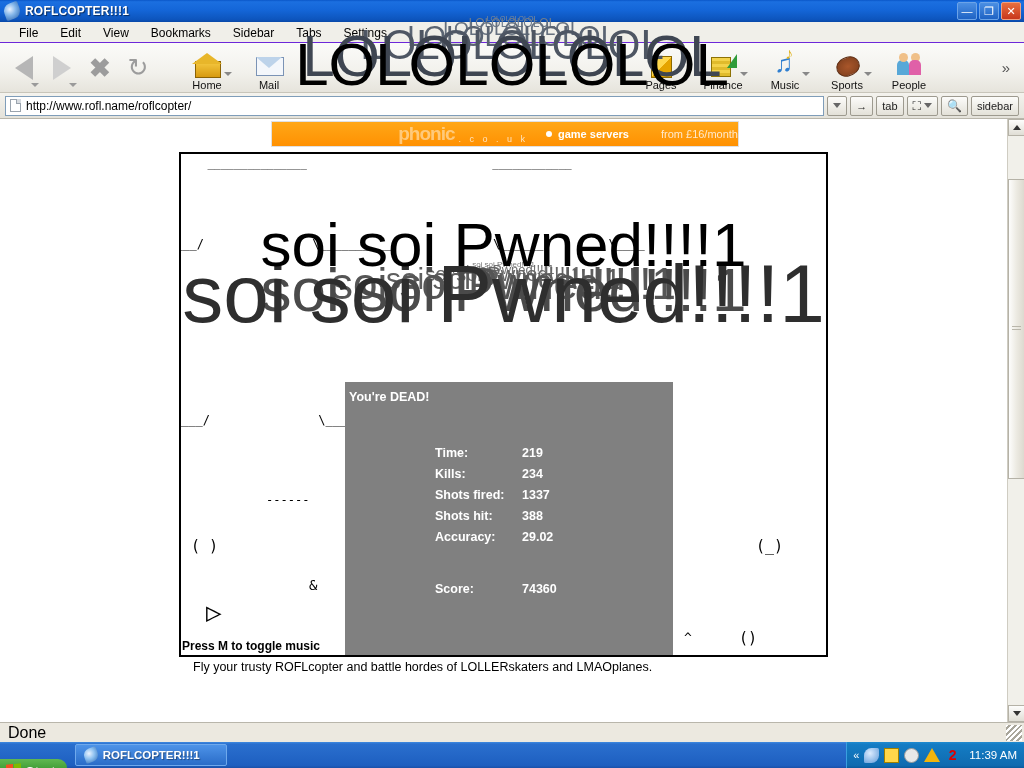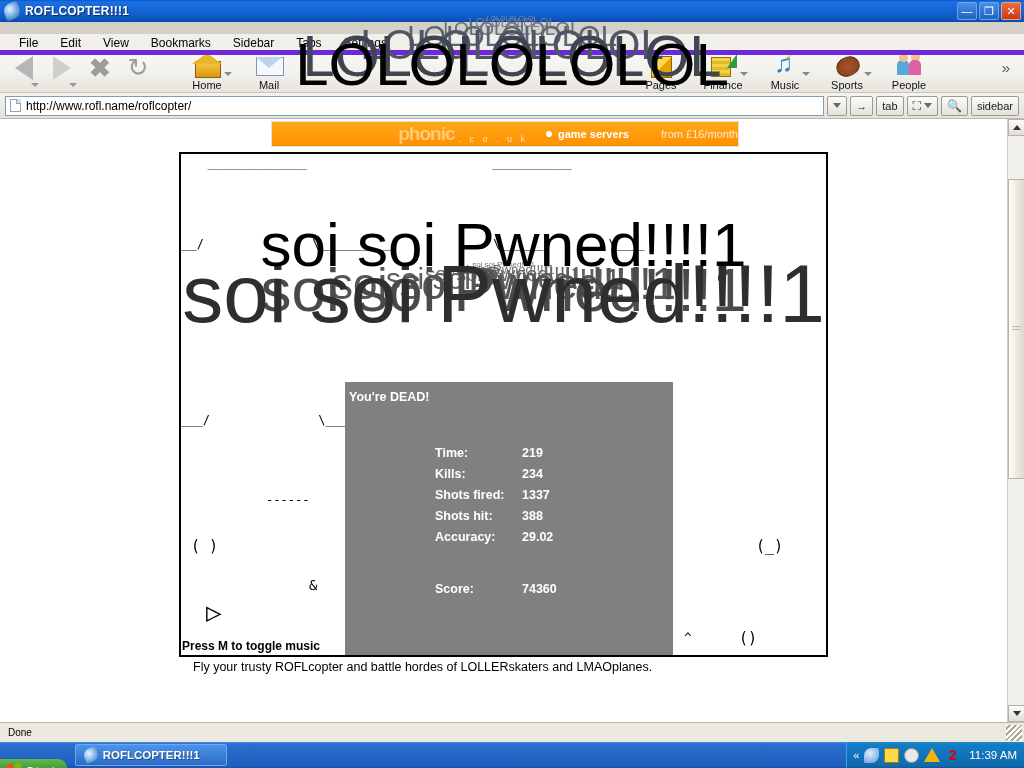--- a/index.html
+++ b/index.html
@@ -31,22 +31,22 @@
     width: 20px; height: 18px; border: 1px solid #6ba3e8;
     background: linear-gradient(to bottom,#4b8fe3,#1f63c4);
     color: #fff; font-size: 11px; line-height: 16px; text-align: center;
     border-radius: 2px; font-family: "Liberation Sans", sans-serif;
   }
   .win-btn.close { background: linear-gradient(to bottom,#e8703f,#c8381c); border-color:#f0a080; }
 
   
   .menubar {
     position: absolute; top: 22px; left: 0; width: 1024px; height: 21px;
-    background: #f0efe9; display: flex; align-items: flex-start;
-    padding-left: 8px; border-bottom: 5px solid #6d28d9; z-index: 10; margin-top: 12px;
+    background: #f0efe9; display: flex; align-items: flex-end;
+    padding-left: 8px; border-bottom: 1px solid #6d28d9; z-index: 10;
   }
   .menu-item {
     font-size: 12px; color: #000; padding: 2px 11px; cursor: default;
   }
 
   
   .toolbar {
     position: absolute; top: 43px; left: 0; width: 1024px; height: 50px;
     background: linear-gradient(to bottom,#fbfbf9 0%,#f2f1ec 60%,#e6e4dc 100%);
     border-bottom: 1px solid #c8c5ba; display: flex; align-items: center;
@@ -205,21 +205,21 @@
   .zoomstack { position: absolute; left:0; top:0; width:100%; height:100%; pointer-events:none; overflow:hidden; }
   .zl-top { z-index: 45; }
   .zl-game { z-index: 20; }
 
   
   .statusbar {
     position: absolute; top: 722px; left: 0; width: 1024px; height: 20px;
     background: #ece9e0; border-top: 1px solid #b9b6ab;
     display: flex; align-items: center; padding-left: 8px; z-index: 30;
   }
-  .status-text { font-size: 10px; color: #000; }
+  .status-text { font-size: 16px; color: #000; }
   .status-grip { margin-left:auto; width: 16px; height: 16px; margin-right:2px;
     background: repeating-linear-gradient(135deg,#fff 0 2px,#a9a69b 2px 4px); }
 
   
   .taskbar {
     position: absolute; top: 742px; left: 0; width: 1024px; height: 26px;
     background: linear-gradient(to bottom,#3f8ae0 0%,#2a6fce 8%,#1e5fc0 90%,#1a50a8 100%);
     display: flex; align-items: center; z-index: 50;
   }
   .start-btn {

